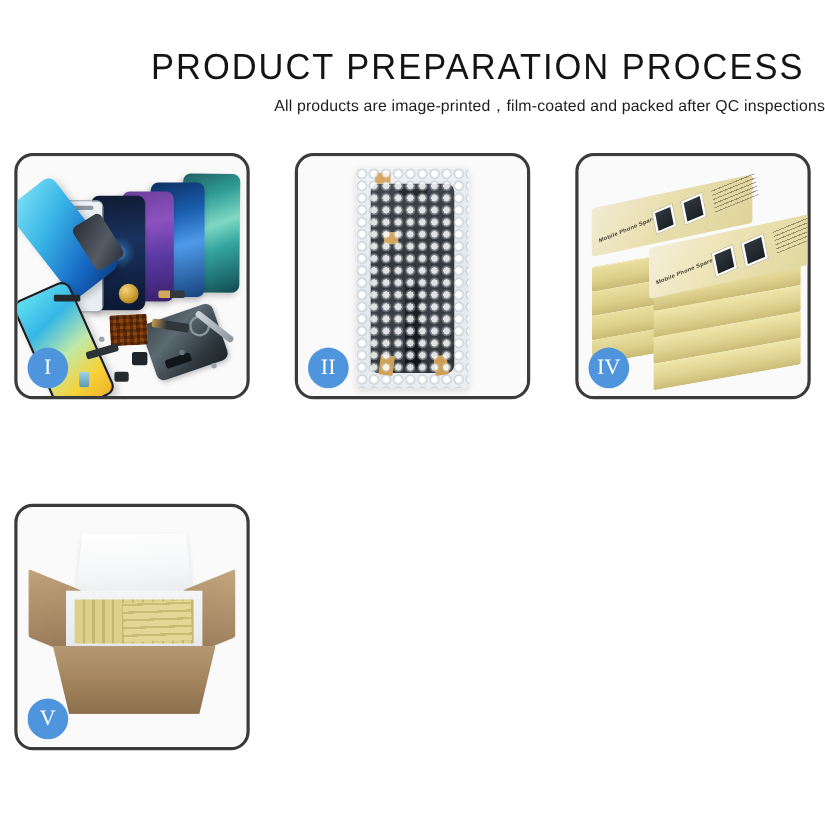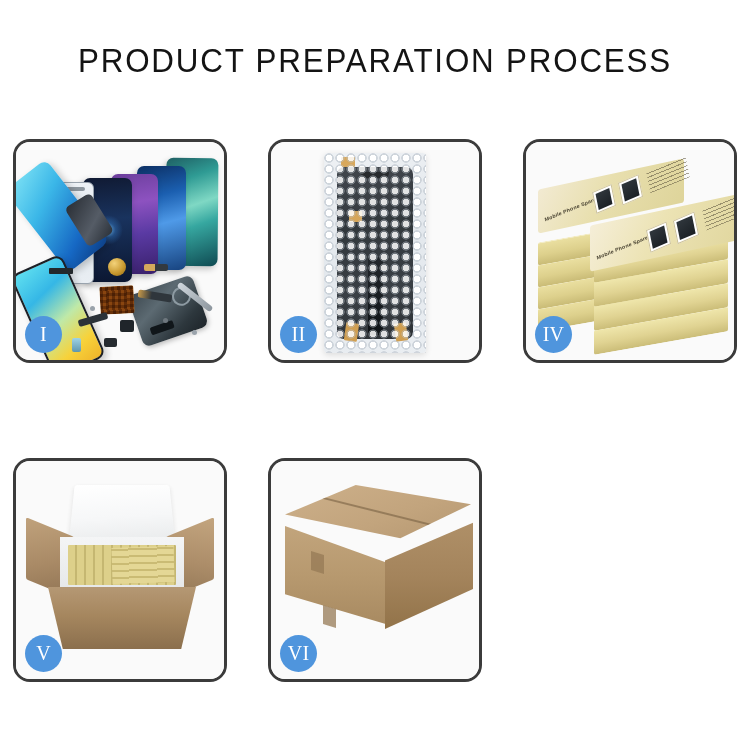--- a/index.html
+++ b/index.html
@@ -14,21 +14,21 @@
     overflow: hidden;
     position: relative;
   }
 
   
   .header {
     position: absolute;
     top: 0; left: 0;
     width: 750px;
     height: 130px;
-    text-align: center;
+    text-align: right;
   }
   .page-title {
     margin: 0;
     padding-top: 43px;
     font-size: 33px;
     font-weight: 500;
     letter-spacing: 1.9px;
     color: #141414;
     font-family: "Liberation Sans Narrow", "Liberation Sans", sans-serif;
     transform: scaleX(0.95);
@@ -563,20 +563,21 @@
     width: 13px; height: 19px;
     background: rgba(150,122,86,.75);
     transform: skewY(18deg);
   }
 </style>
 </head>
 <body>
 
 <div class="header">
   <div class="page-title">PRODUCT PREPARATION PROCESS</div>
+  <div class="page-subtitle">All products are image-printed，film-coated and packed after QC inspections</div>
 </div>
 
 <div class="grid">
 
   <div class="panel">
     <div class="panel-stage">
       <div class="ph ph-fan-5"></div>
       <div class="ph ph-fan-4"></div>
       <div class="ph ph-fan-3"></div>
       <div class="ph ph-fan-2"></div>
@@ -661,25 +662,14 @@
       <div class="v-flapL"></div>
       <div class="v-flapR"></div>
       <div class="v-inner"></div>
       <div class="v-content"></div>
       <div class="v-content2"></div>
       <div class="v-body"></div>
     </div>
     <div class="badge">V</div>
   </div>
 
-  <div class="panel">
-    <div class="panel-stage">
-      <div class="c-top"></div>
-      <div class="c-top-seam"></div>
-      <div class="c-left"></div>
-      <div class="c-right"></div>
-      <div class="c-tapeA"></div>
-      <div class="c-tapeB"></div>
-    </div>
-    <div class="badge">VI</div>
-  </div>
 
 </div>
 
 </body></html>

